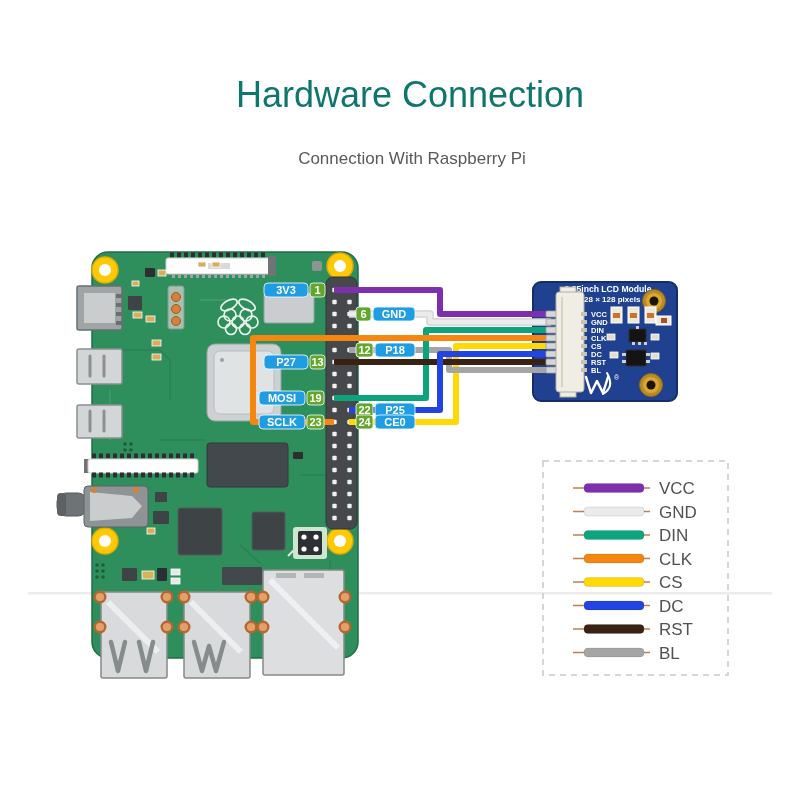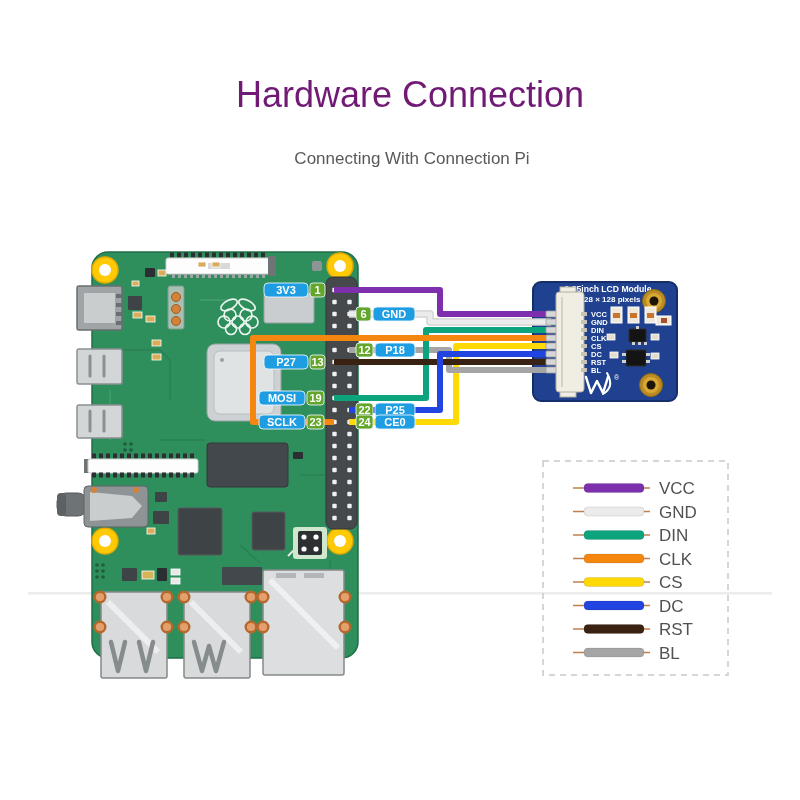--- a/index.html
+++ b/index.html
@@ -1,30 +1,30 @@
 <!DOCTYPE html>
 <html><head>
 <meta charset="utf-8">
 <style>
   html,body{margin:0;padding:0;background:#fff;}
   body{width:800px;height:800px;position:relative;font-family:"Liberation Sans",sans-serif;overflow:hidden;}
-  .title{position:absolute;left:410px;top:74px;transform:translateX(-50%);font-size:36px;font-weight:400;color:#701a75;white-space:nowrap;}
+  .title{position:absolute;left:410px;top:74px;transform:translateX(-50%);font-size:36px;font-weight:400;color:#0f766e;white-space:nowrap;}
   .subtitle{position:absolute;left:412px;top:149px;transform:translateX(-50%);font-size:17px;font-weight:400;color:#58595b;white-space:nowrap;}
   svg text{font-family:"Liberation Sans",sans-serif;}
   .pinlbl{font-size:11px;font-weight:bold;fill:#fff;}
   .lcdtxt{font-weight:bold;fill:#fff;}
   .legendtxt{font-size:17px;fill:#4f5153;}
 </style>
 </head>
 <body>
 
 
 
 <div class="title">Hardware Connection</div>
-<div class="subtitle">Connecting With Connection Pi</div>
+<div class="subtitle">Connection With Raspberry Pi</div>
 
 <svg width="800" height="800" viewBox="0 0 800 800" xmlns="http://www.w3.org/2000/svg">
 
   <rect x="28" y="592" width="744" height="2.5" fill="#ececec"></rect>
 
   <g>
     <rect x="92" y="252" width="266" height="406" rx="16" stroke="#1f6f45" stroke-width="1.5" fill="#2e8f5c"></rect>
 
     <g stroke="rgba(0,0,0,0.10)" stroke-width="1.5" fill="none">
       <path d="M120,350 h40 l10,10 v40"></path>

